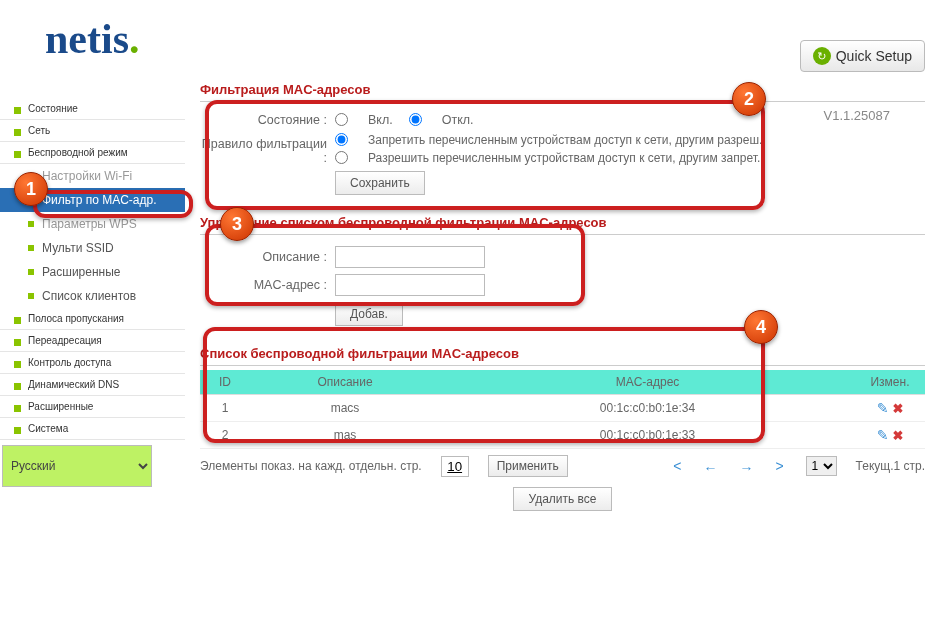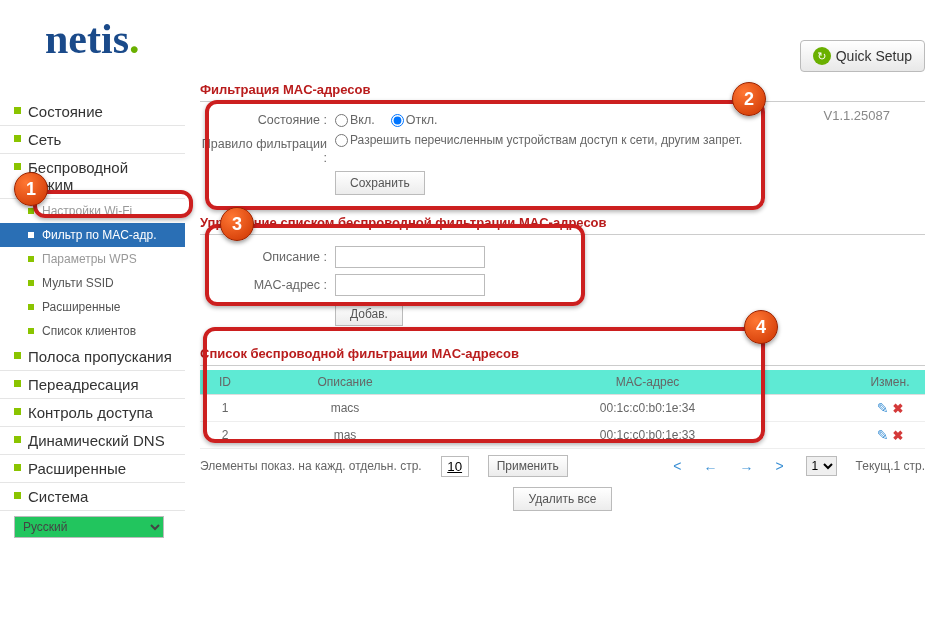--- a/index.html
+++ b/index.html
@@ -5,36 +5,36 @@
 * { box-sizing: border-box; margin: 0; padding: 0; }
 body { font-family: Arial, sans-serif; font-size: 12px; background: #fff; color: #555; width: 950px; height: 638px; position: relative; }
 .header { padding: 15px 20px 5px 45px; position: relative; }
 .logo { font-family: 'Times New Roman', serif; font-size: 42px; font-weight: bold; color: #1a4a8a; }
 .logo-dot { color: #6ab000; }
 .quick-setup { position: absolute; top: 40px; right: 25px; background: linear-gradient(#fff,#e8e8e8); border: 1px solid #bbb; border-radius: 4px; padding: 6px 12px; cursor: pointer; font-size: 14px; color: #333; display: flex; align-items: center; gap: 5px; }
 .quick-setup-icon { width: 18px; height: 18px; background: #6ab000; border-radius: 50%; display: inline-flex; align-items: center; justify-content: center; color: #fff; font-size: 11px; }
 .version { position: absolute; top: 108px; right: 60px; color: #888; font-size: 13px; }
 .container { display: flex; padding: 0 20px 0 0; }
 .sidebar { width: 185px; padding-top: 30px; }
-.nav-item { padding: 5px 8px 5px 28px; color: #333; cursor: pointer; border-bottom: 1px solid #e5e5e5; position: relative; font-size: 15px; }
+.nav-item { padding: 5px 8px 5px 28px; color: #333; cursor: pointer; border-bottom: 1px solid #e5e5e5; position: relative; font-size: 10px; }
 .nav-item::before { content: ''; position: absolute; left: 14px; top: 9px; width: 7px; height: 7px; background: #8ac400; }
 .nav-item.sub { padding-left: 42px; border: none; font-size: 12px; color: #555; }
 .nav-item.sub.active { background: #2a6fb5; color: #fff; }
 .nav-item.sub.active::before { background: #fff; }
 .nav-item.sub::before { left: 28px; width: 6px; height: 6px; }
 .nav-item.dimmed { color: #999; }
-.lang-select { width: 150px; margin: 5px 14px; border: 1px solid #bbb; font-size: 12px; padding: 2px 4px; background: #22c55e; color: #444; }
+.lang-select { width: 150px; margin: 5px 2px; border: 1px solid #bbb; font-size: 12px; padding: 12px 4px; background: #bef264; color: #444; }
 .content { flex: 1; padding: 10px 5px 10px 15px; }
 .section { margin-bottom: 8px; }
 .section-title { color: #b91c1c; font-weight: bold; padding: 4px 0; border-bottom: 1px solid #ccc; font-size: 13px; }
 .form-area { padding: 8px 0; }
 .form-row { display: flex; align-items: center; padding: 3px 0; }
 .form-label { width: 135px; text-align: right; padding-right: 8px; color: #666; font-size: 12.5px; }
 .form-ctl { display: flex; align-items: center; gap: 4px; flex-wrap: wrap; }
-.form-ctl label { display: flex; align-items: center; gap: 2px; color: #666; font-size: 12.5px; margin-right: 12px; }
+.form-ctl label { display: flex; align-items: flex-start; gap: 20px; color: #666; font-size: 12.5px; margin-right: 12px; }
 .form-ctl input[type="radio"] { margin: 0; }
 .form-ctl input[type="text"] { border: 1px solid #bbb; padding: 3px 6px; font-size: 12px; width: 150px; }
 .rule-text { font-size: 12px; color: #666; }
 .btn { background: linear-gradient(#fff,#ececec); border: 1px solid #bbb; padding: 4px 14px; font-size: 12px; cursor: pointer; color: #555; }
 .btn-row { padding-left: 135px; padding-top: 3px; }
 .table { width: 100%; border-collapse: collapse; margin-top: 4px; }
 .table th { background: #5eead4; border-bottom: 1px solid #ddd; padding: 5px; font-weight: normal; color: #666; font-size: 12px; }
 .table td { padding: 5px; text-align: center; color: #666; font-size: 12px; border-bottom: 1px solid #eee; }
 .edit-icon { color: #3a8fd4; cursor: pointer; font-size: 14px; }
 .del-icon { color: #d43a3a; cursor: pointer; font-size: 13px; font-weight: bold; margin-left: 4px; }
@@ -96,20 +96,24 @@
               </label>
             <label>
                 <input type="radio" name="st" checked="" style="">
                 <span>Откл.</span>
               </label>
           </div>
         </div>
         <div class="form-row" style="align-items:flex-start">
           <div class="form-label" style="padding-top:4px">Правило фильтрации :</div>
           <div class="form-ctl" style="flex-direction:column;align-items:flex-start;gap:4px">
+            <label>
+                <input type="radio" name="rl" checked="" style="">
+                <span class="rule-text">Запретить перечисленным устройствам доступ к сети, другим разреш.</span>
+              </label>
             <label>
                 <input type="radio" name="rl" style="">
                 <span class="rule-text">Разрешить перечисленным устройствам доступ к сети, другим запрет.</span>
               </label>
           </div>
         </div>
         <div class="btn-row"><button class="btn">Сохранить</button></div>
       </div>
     </div>
 

